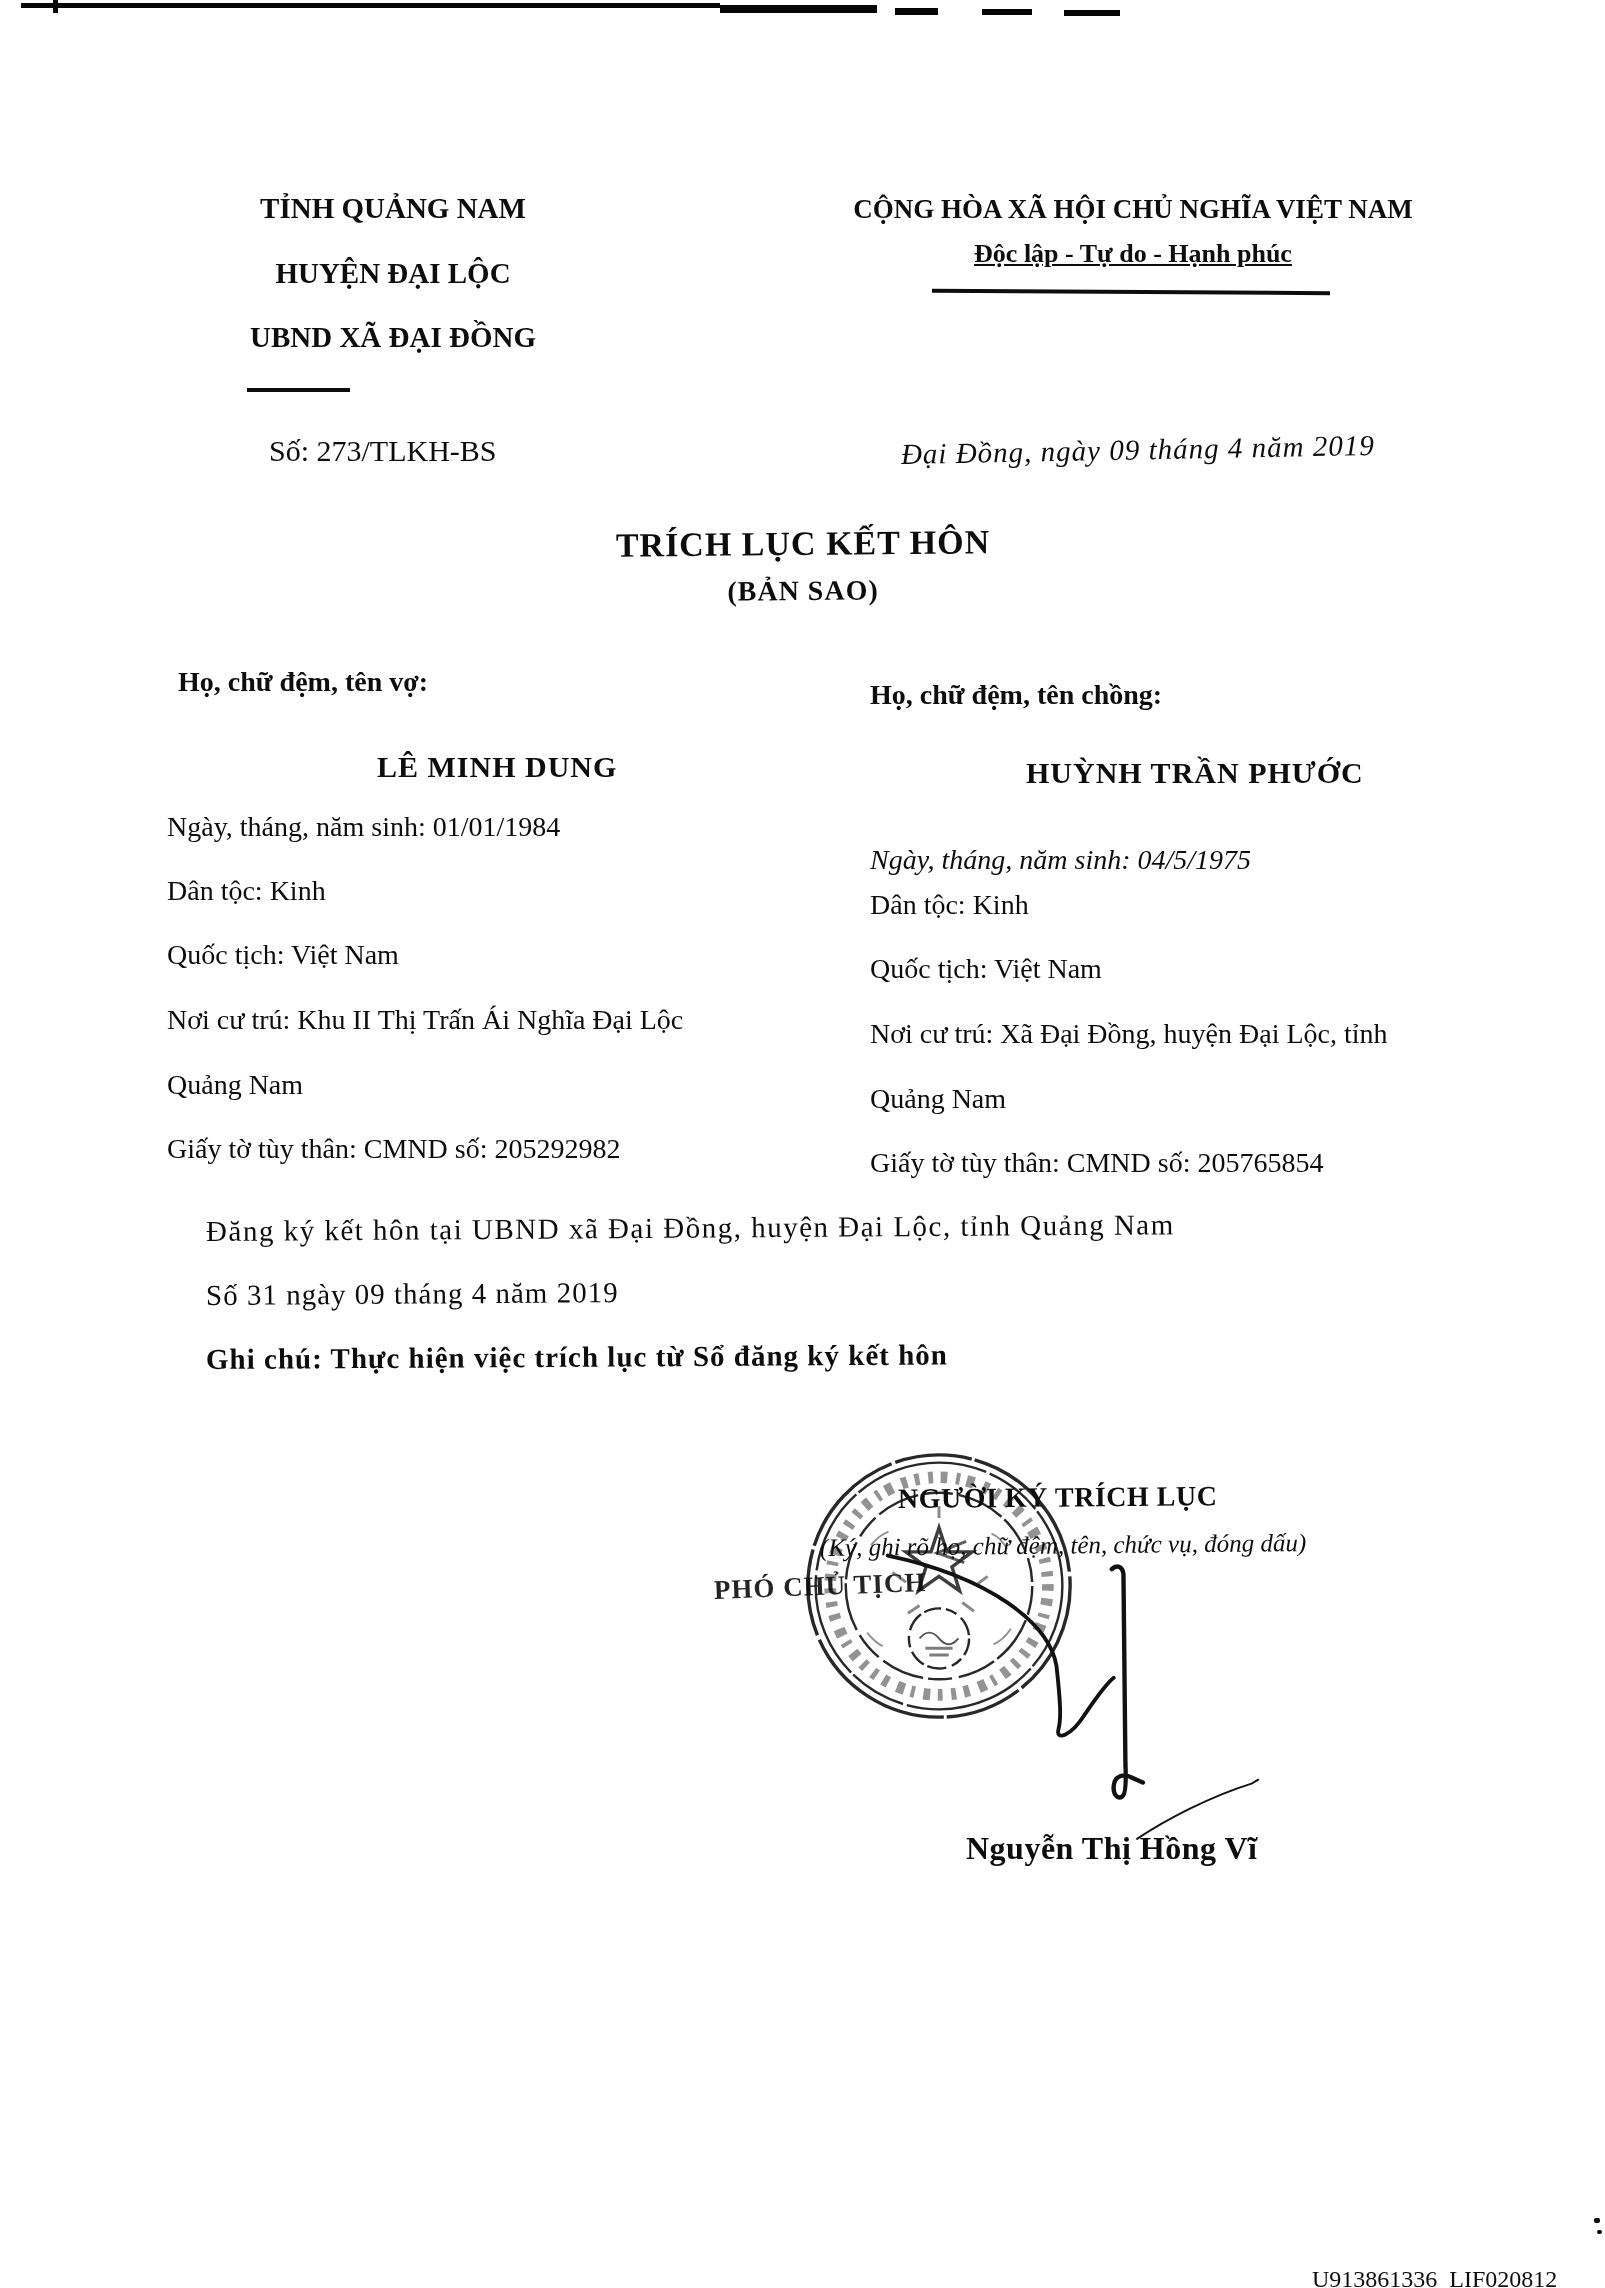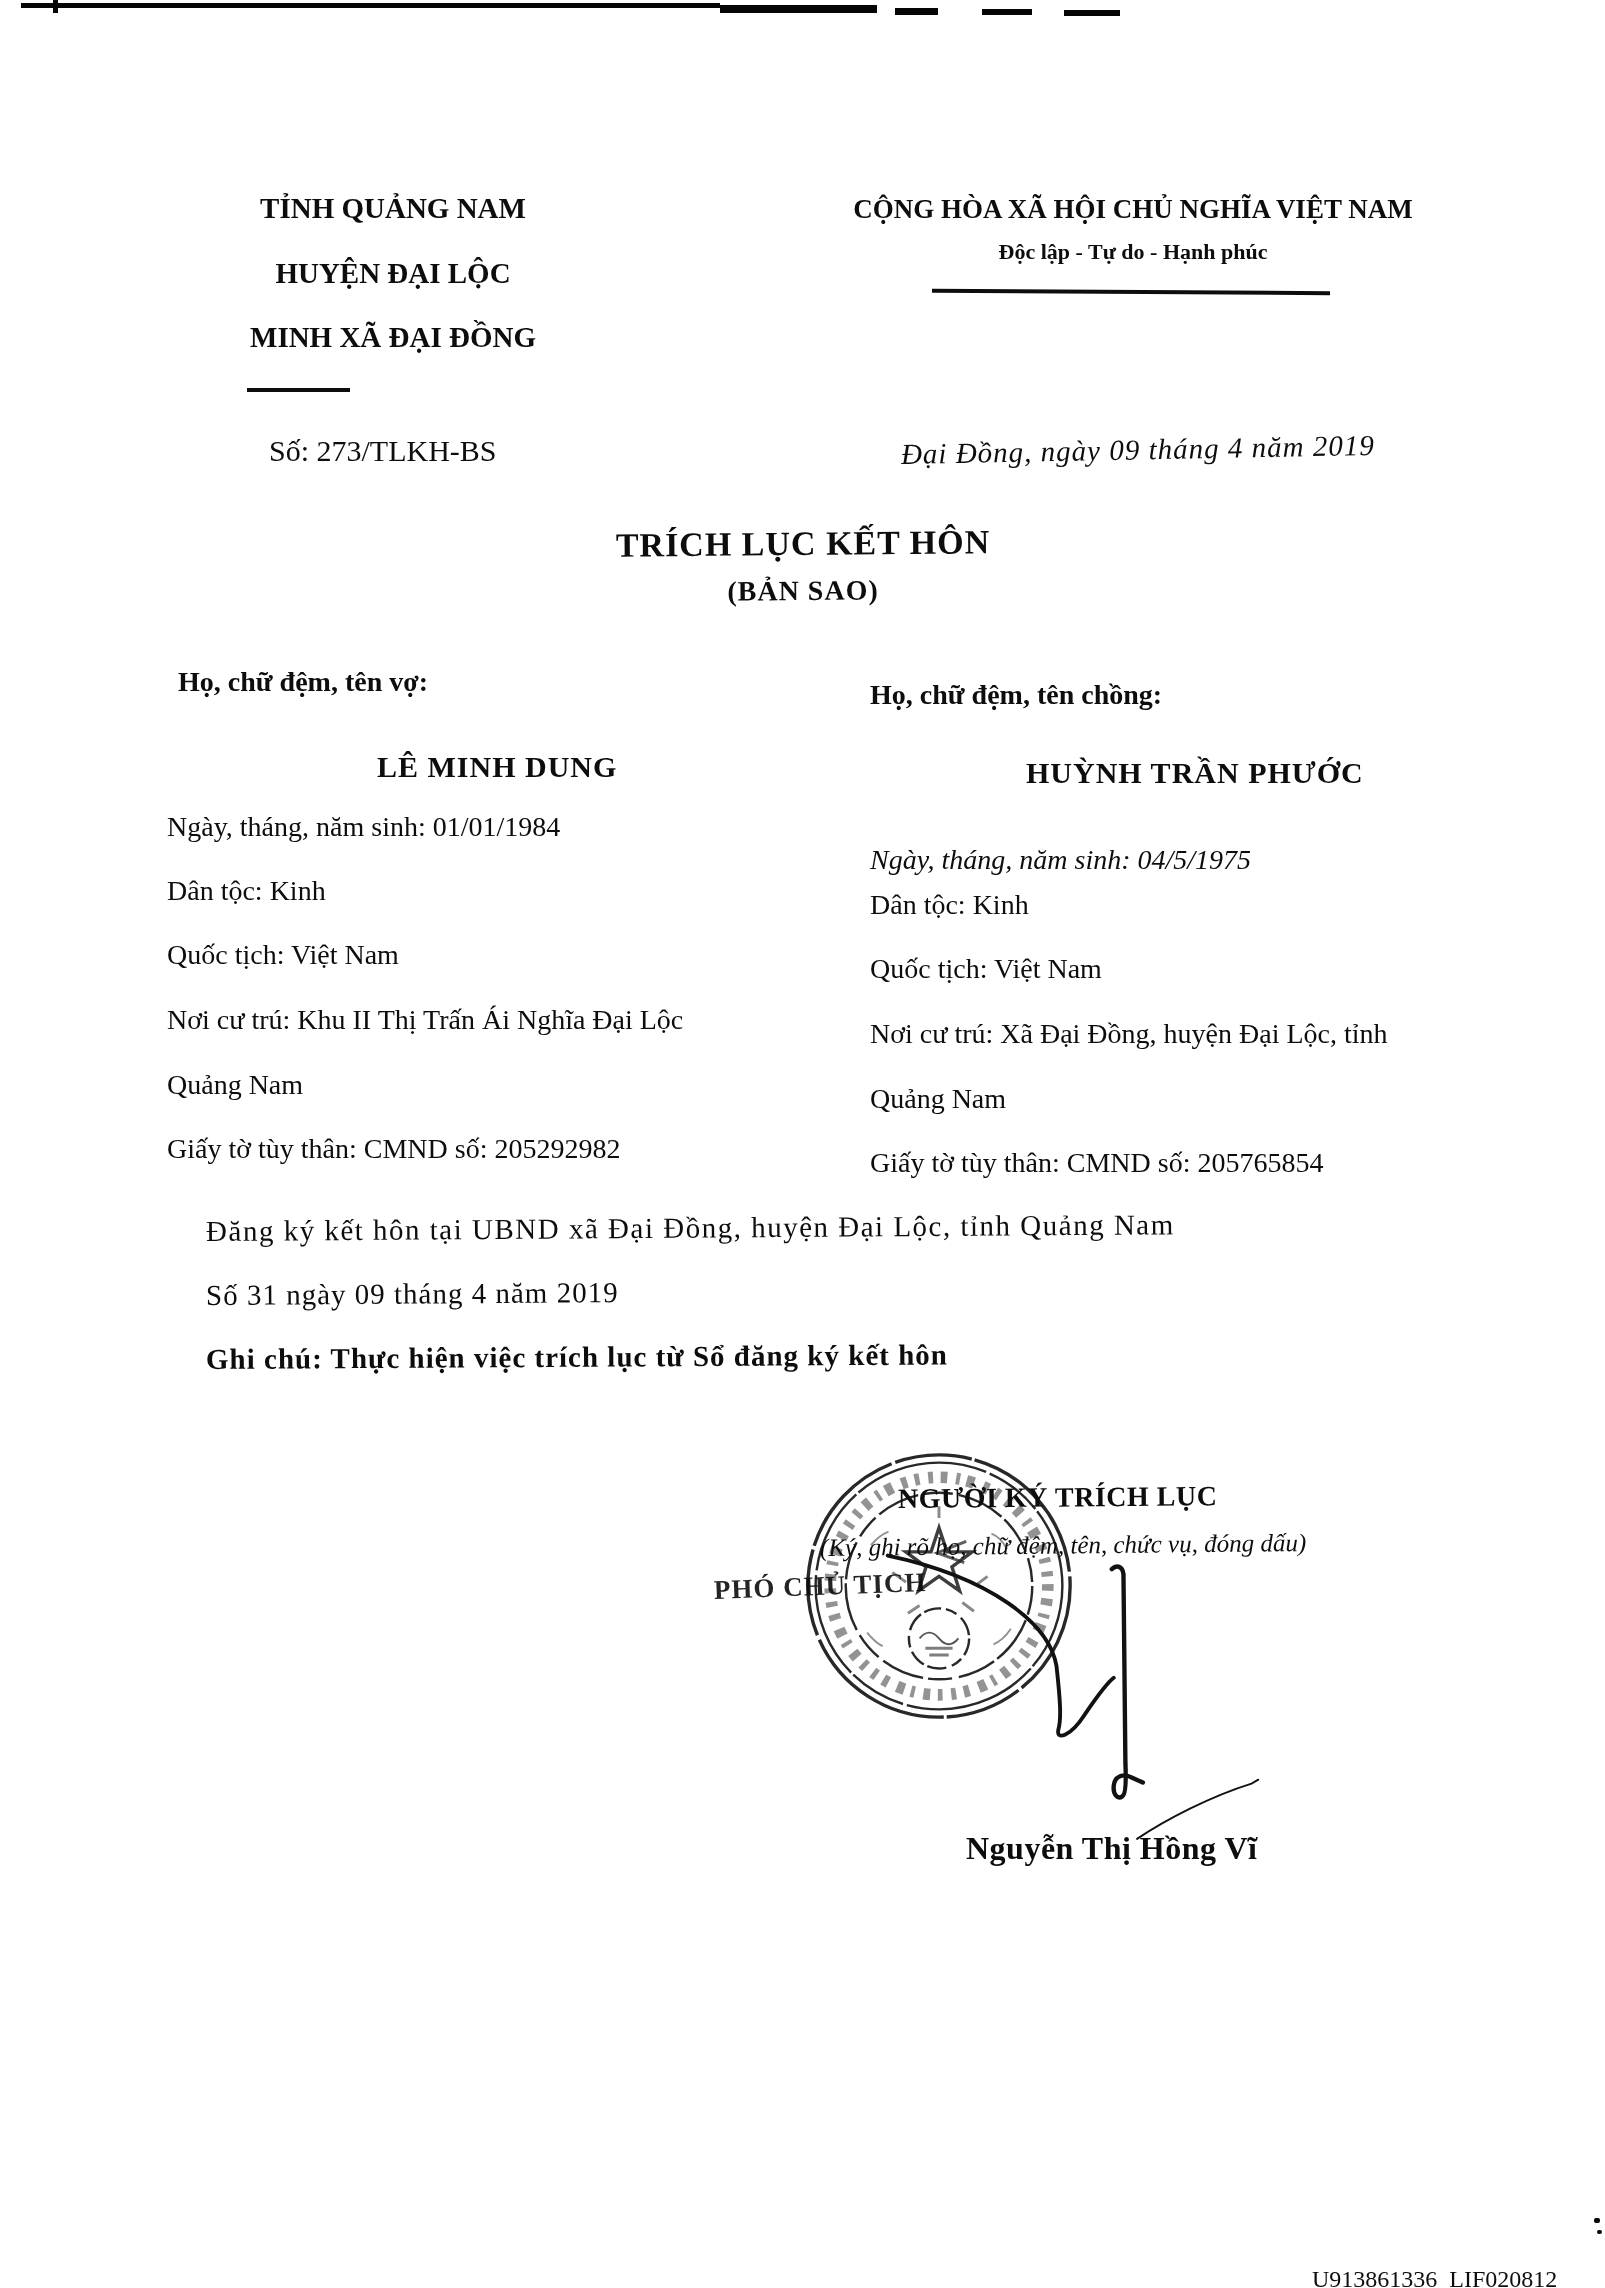--- a/index.html
+++ b/index.html
@@ -12,21 +12,21 @@
   .b{font-weight:bold;}
   .i{font-style:italic;}
   .ctr{text-align:center;}
   .artifact{position:absolute;background:#050505;}
   
   .hl-line1{left:165px;top:192px;width:456px;font-size:29px;}
   .hl-line2{left:165px;top:257px;width:456px;font-size:29px;}
   .hl-line3{left:165px;top:321px;width:456px;font-size:29px;}
   .hl-rule{left:247px;top:388px;width:103px;height:3.9px;background:#0d0d0d;}
   .hr-line1{left:830px;top:194px;width:606px;font-size:27px;}
-  .hr-line2{left:830px;top:239px;width:606px;font-size:22px;}
+  .hr-line2{left:830px;top:239px;width:606px;font-size:26px;text-decoration:underline;}
   .hr-rule{left:932px;top:290px;width:398px;height:3.9px;background:#0d0d0d;transform:rotate(0.35deg);}
   .doc-num{left:269px;top:434px;font-size:30px;}
   .place-date{left:901px;top:438px;font-size:29px;letter-spacing:1px;transform:rotate(-1.1deg);transform-origin:left center;}
   .title{left:0;top:525px;width:1606px;font-size:34px;letter-spacing:1px;transform:rotate(-0.5deg);}
   .subtitle{left:0;top:575px;width:1606px;font-size:28px;letter-spacing:1px;transform:rotate(-0.5deg);}
   
   .row{font-size:28px;}
   .w-label{left:178px;top:666px;font-size:28px;}
   .w-name{left:377px;top:743px;font-size:30px;letter-spacing:1px;margin-top:7px;}
   .w-dob{left:167px;top:811px;}
@@ -66,21 +66,21 @@
   <div class="artifact" style="left:53px;top:0;width:4.9px;height:12.6px;"></div>
   <div class="artifact" style="left:720px;top:4.9px;width:157px;height:7.8px;"></div>
   <div class="artifact" style="left:895px;top:7.8px;width:43px;height:6.8px;"></div>
   <div class="artifact" style="left:982px;top:8.7px;width:50px;height:6.8px;"></div>
   <div class="artifact" style="left:1064px;top:9.7px;width:56px;height:6.8px;"></div>
   <div class="dot" style="left:1594px;top:2218px;width:5.8px;height:4.9px;"></div>
   <div class="dot" style="left:1597px;top:2230px;width:4.9px;height:3.9px;"></div>
 
   <div class="abs b ctr hl-line2">HUYỆN ĐẠI LỘC</div>
   <div class="abs b ctr hl-line1">TỈNH QUẢNG NAM</div>
-  <div class="abs b ctr hl-line3">MINH XÃ ĐẠI ĐỒNG</div>
+  <div class="abs b ctr hl-line3">UBND XÃ ĐẠI ĐỒNG</div>
   <div class="abs hl-rule"></div>
 
   <div class="abs b ctr hr-line1">CỘNG HÒA XÃ HỘI CHỦ NGHĨA VIỆT NAM</div>
   <div class="abs b ctr hr-line2">Độc lập - Tự do - Hạnh phúc</div>
   <div class="abs hr-rule"></div>
 
   <div class="abs doc-num">Số: 273/TLKH-BS</div>
   <div class="abs i place-date">Đại Đồng, ngày 09 tháng 4 năm 2019</div>
 
   <div class="abs b ctr title">TRÍCH LỤC KẾT HÔN</div>

